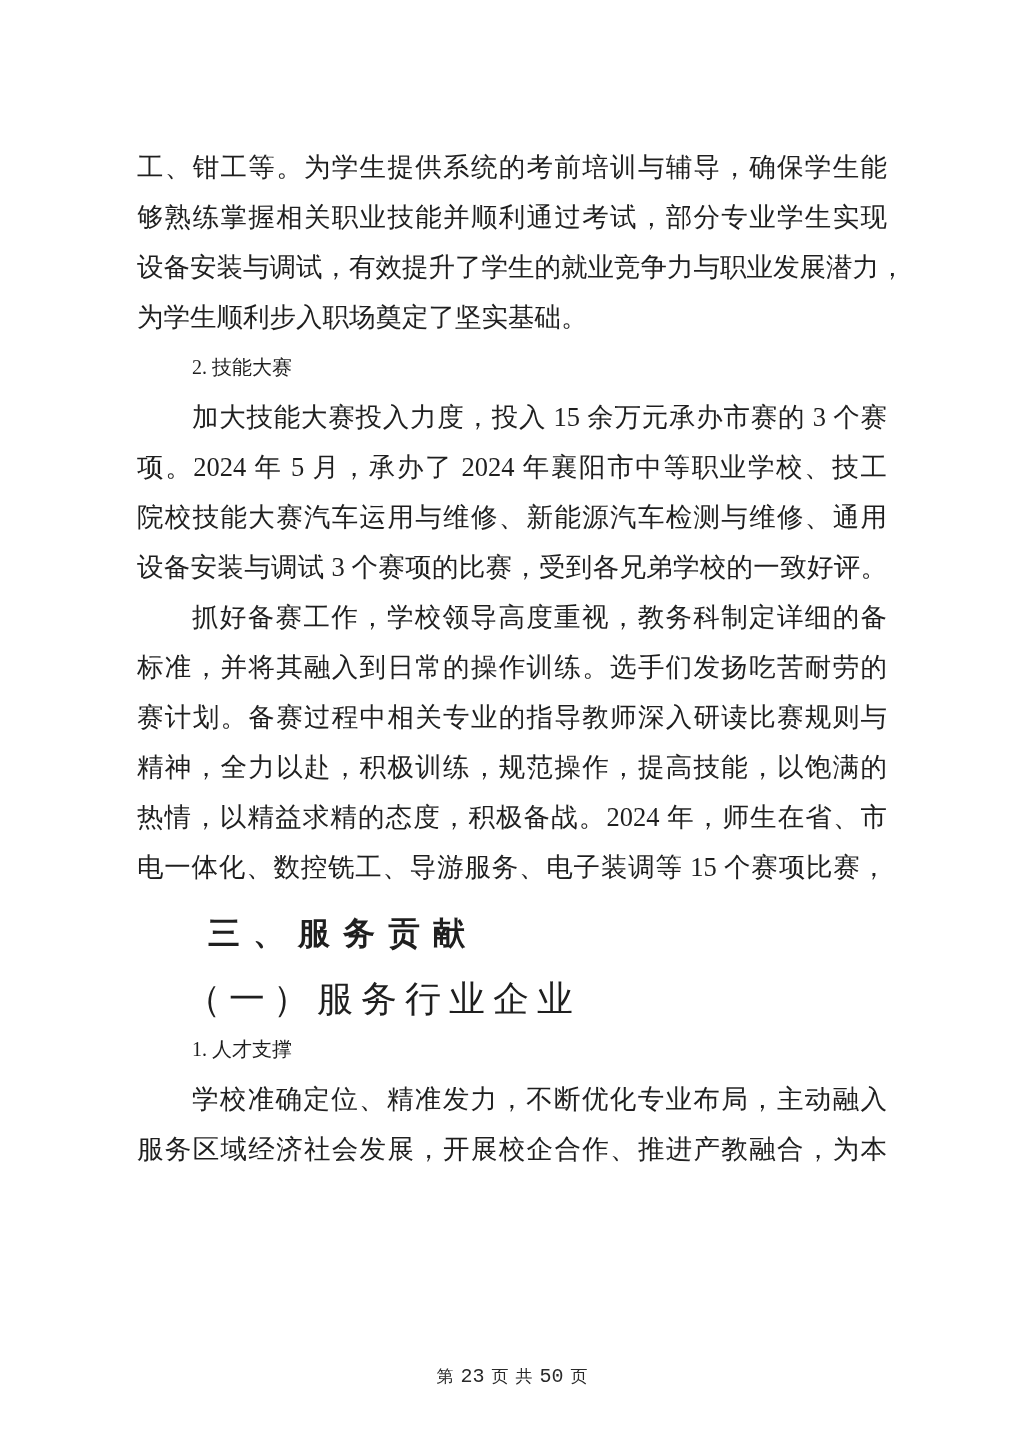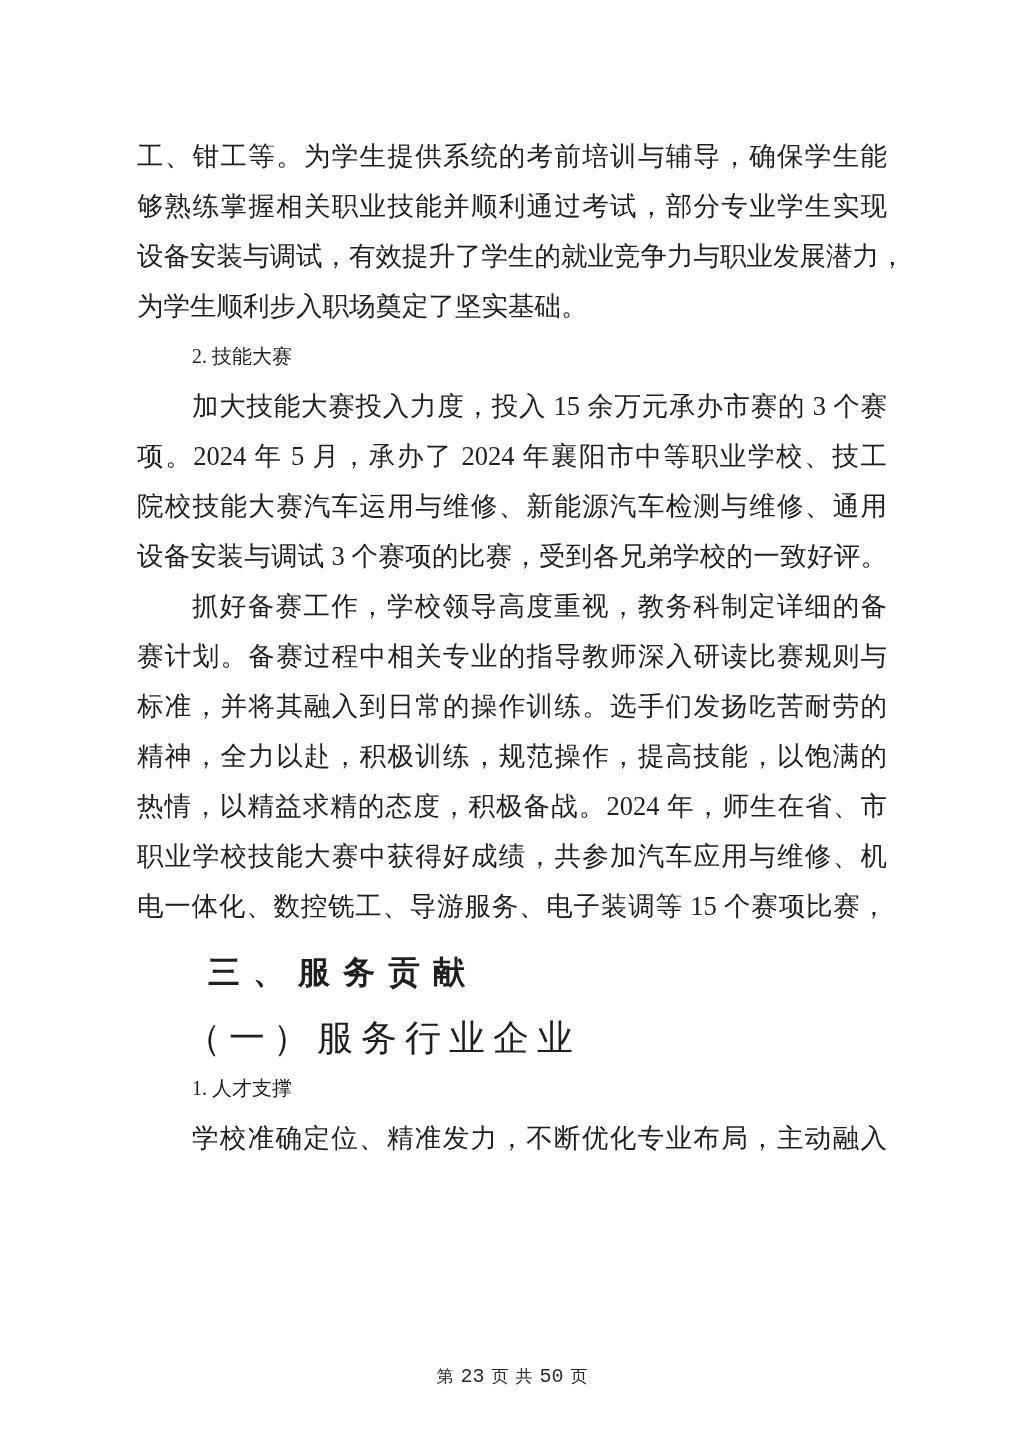--- a/index.html
+++ b/index.html
@@ -7,21 +7,21 @@
     position: relative;
     width: 1024px;
     height: 1448px;
     background: #ffffff;
     overflow: hidden;
     color: #1f1f1f;
     font-family: "Liberation Serif", serif;
   }
   .content {
     position: absolute;
-    top: 131px;
+    top: 142px;
     left: 137px;
     width: 750px;
   }
   .content > * + * { margin-top: 13px; }
   .para { margin: 0; }
   .ln {
     display: block;
     height: 50px;
     line-height: 50px;
     font-size: 26.5px;
@@ -97,36 +97,36 @@
 
     <p class="para">
       <span class="ln ln-indent">加大技能大赛投入力度，投入 15 余万元承办市赛的 3 个赛</span>
       <span class="ln">项。2024 年 5 月，承办了 2024 年襄阳市中等职业学校、技工</span>
       <span class="ln">院校技能大赛汽车运用与维修、新能源汽车检测与维修、通用</span>
       <span class="ln">设备安装与调试 3 个赛项的比赛，受到各兄弟学校的一致好评。</span>
     </p>
 
     <p class="para">
       <span class="ln ln-indent">抓好备赛工作，学校领导高度重视，教务科制定详细的备</span>
+      <span class="ln">标准，并将其融入到日常的操作训练。选手们发扬吃苦耐劳的</span>
       <span class="ln">赛计划。备赛过程中相关专业的指导教师深入研读比赛规则与</span>
-      <span class="ln">标准，并将其融入到日常的操作训练。选手们发扬吃苦耐劳的</span>
       <span class="ln">精神，全力以赴，积极训练，规范操作，提高技能，以饱满的</span>
       <span class="ln">热情，以精益求精的态度，积极备战。2024 年，师生在省、市</span>
-      <span class="ln">职业学校技能大赛中获得好成绩，共参加汽车应用与维修、机</span>
       <span class="ln">电一体化、数控铣工、导游服务、电子装调等 15 个赛项比赛，</span>
     </p>
 
     <h2 class="h-main">三、服务贡献</h2>
 
     <h3 class="h-kai">（一）服务行业企业</h3>
 
     <h4 class="h-sub">1. 人才支撑</h4>
 
     <p class="para">
       <span class="ln ln-indent">学校准确定位、精准发力，不断优化专业布局，主动融入</span>
+      <span class="ln">服务区域经济社会发展，开展校企合作、推进产教融合，为本</span>
     </p>
 
   </main>
 
   <footer class="page-footer">
     <span>第</span>
     <span class="num">23</span>
     <span>页</span>
     <span>共</span>
     <span class="num">50</span>

